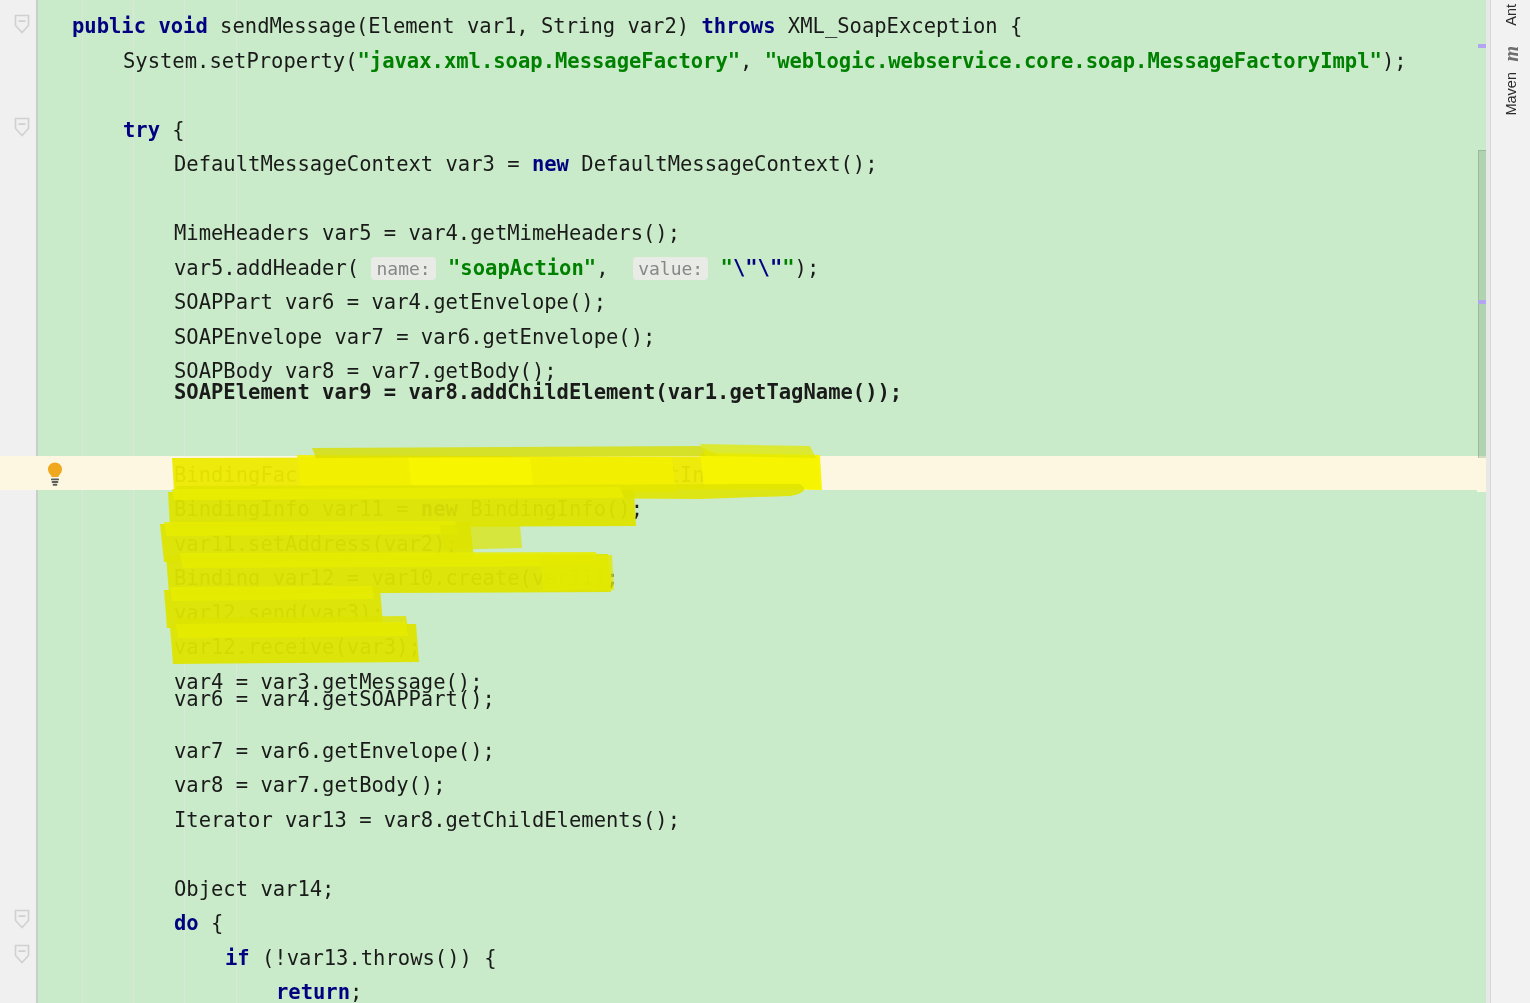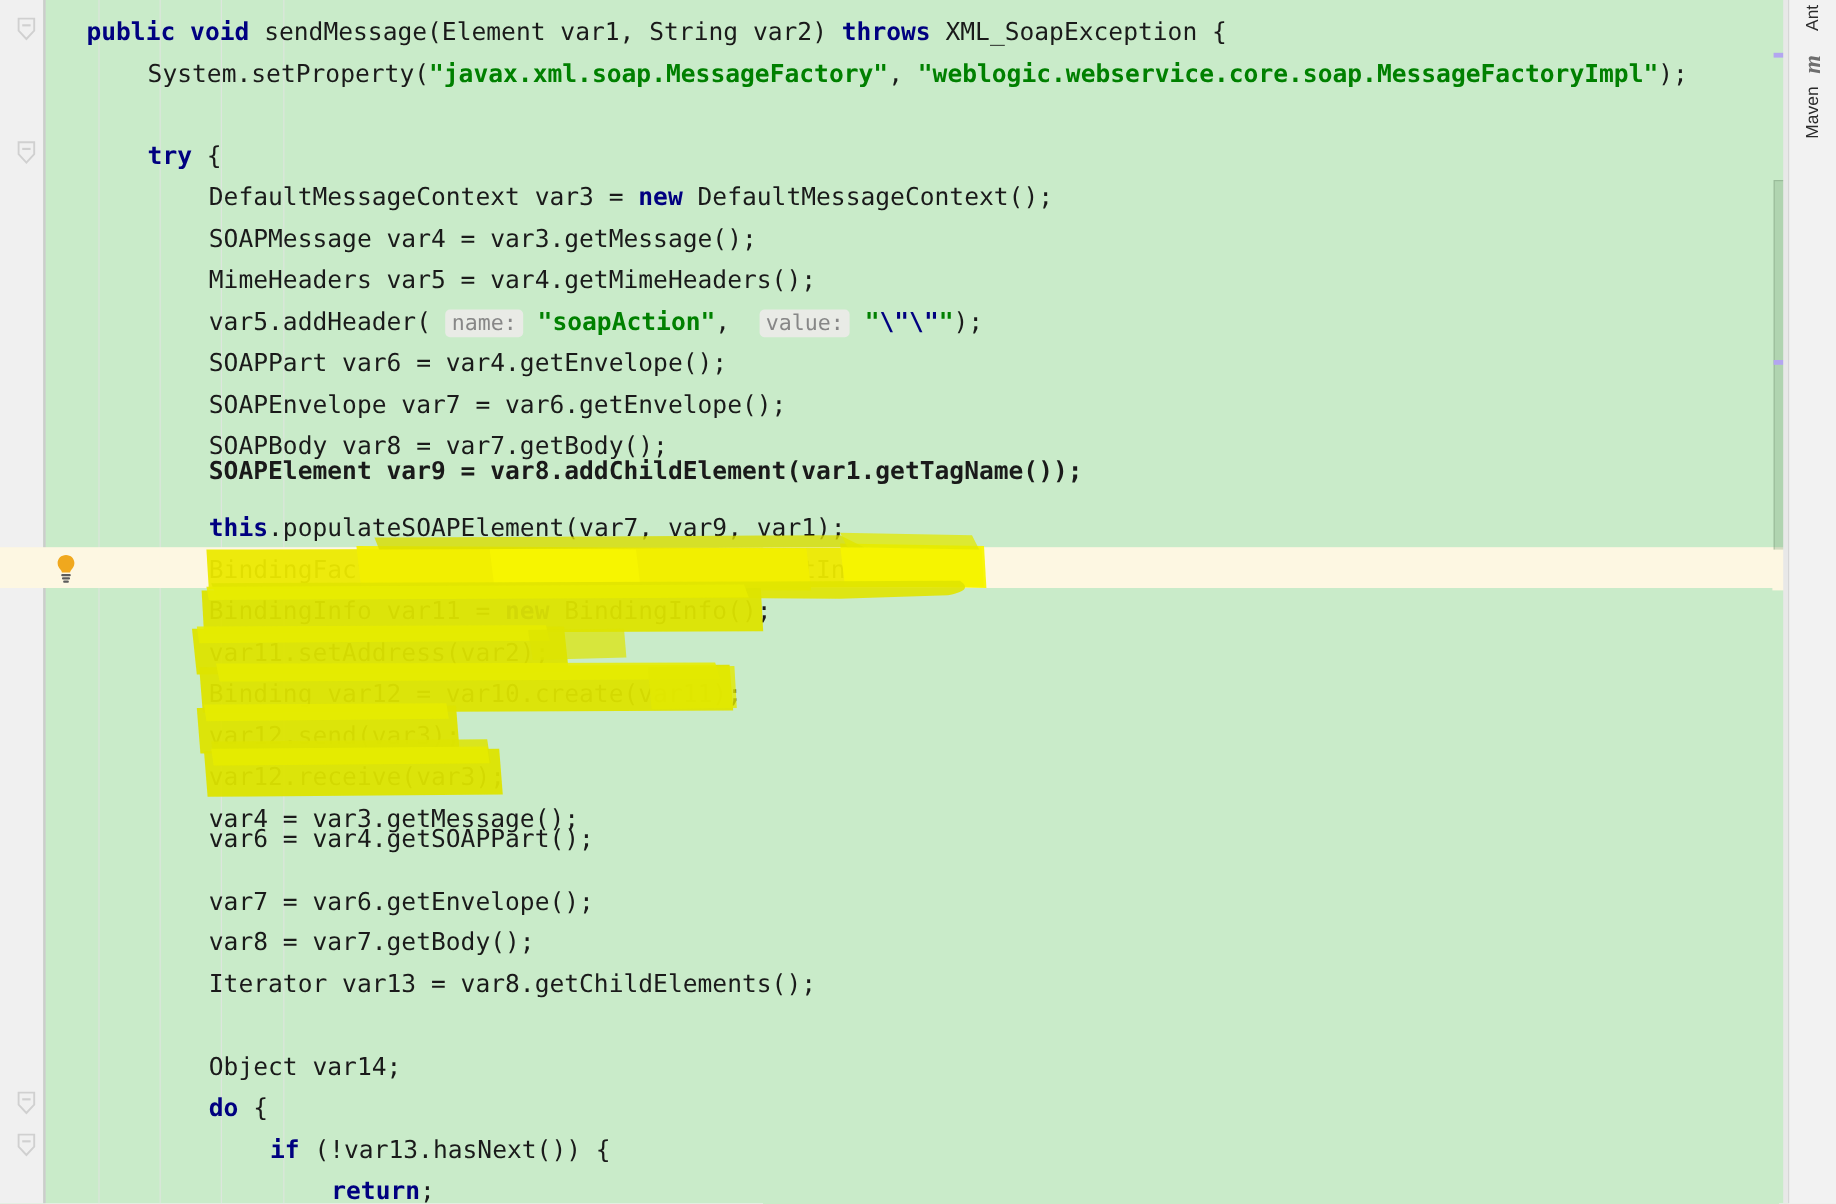--- a/index.html
+++ b/index.html
@@ -227,43 +227,41 @@
         <rect x="8.6" y="22.8" width="4.8" height="1.9" rx=".9" fill="#5c5c5c"></rect>
       </svg>
     </div>
 
     <div id="code">
         <div class="line" style="top: 9px; left: 72px;"><span class="kw">public</span><span class="pl"> </span><span class="kw">void</span><span class="pl"> sendMessage(Element var1, String var2) </span><span class="kw">throws</span><span class="pl"> XML_SoapException {</span></div>
         <div class="line" style="top: 43.5px; left: 123px;"><span class="pl">System.setProperty(</span><span class="str">"javax.xml.soap.MessageFactory"</span><span class="pl">, </span><span class="str">"weblogic.webservice.core.soap.MessageFactoryImpl"</span><span class="pl">);</span></div>
         <div class="line" style="top: 78px; left: 21px;"></div>
         <div class="line" style="top: 112.5px; left: 123px;"><span class="kw">try</span><span class="pl"> {</span></div>
         <div class="line" style="top: 147px; left: 174px;"><span class="pl">DefaultMessageContext var3 = </span><span class="kw">new</span><span class="pl"> DefaultMessageContext();</span></div>
-        <div class="line" style="top: 181.5px; left: 174px;"><span class="pl">SOAPMessage var4 = var3.getMessage();</span></div>
         <div class="line" style="top: 216px; left: 174px;"><span class="pl">MimeHeaders var5 = var4.getMimeHeaders();</span></div>
         <div class="line" style="top: 250.5px; left: 174px;"><span class="pl">var5.addHeader( </span><span class="hint">name:</span><span class="pl"> </span><span class="str">"soapAction"</span><span class="pl">,  </span><span class="hint">value:</span><span class="pl"> </span><span class="str">"</span><span class="esc">\"</span><span class="esc">\"</span><span class="str">"</span><span class="pl">);</span></div>
         <div class="line" style="top: 285px; left: 174px;"><span class="pl">SOAPPart var6 = var4.getEnvelope();</span></div>
         <div class="line" style="top: 319.5px; left: 174px;"><span class="pl">SOAPEnvelope var7 = var6.getEnvelope();</span></div>
         <div class="line" style="top: 354px; left: 174px;"><span class="pl">SOAPBody var8 = var7.getBody();</span></div>
         <div class="line" style="top: 375px; left: 174px; font-weight: bold;"><span class="pl">SOAPElement var9 = var8.addChildElement(var1.getTagName());</span></div>
-        <div class="line" style="top: 423px; left: 174px;"><span class="kw">this</span><span class="pl">.populateSOAPElement(var7, var9, var1);</span></div>
         <div class="line" style="top: 457.5px; left: 174px;"><span class="pl">BindingFactory var10 = BindingFactory.getInstance();</span></div>
         <div class="line" style="top: 492px; left: 174px;"><span class="pl">BindingInfo var11 = </span><span class="kw">new</span><span class="pl"> BindingInfo();</span></div>
         <div class="line" style="top: 526.5px; left: 174px;"><span class="pl">var11.setAddress(var2);</span></div>
         <div class="line" style="top: 561px; left: 174px;"><span class="pl">Binding var12 = var10.create(var11);</span></div>
         <div class="line" style="top: 595.5px; left: 174px;"><span class="pl">var12.send(var3);</span></div>
         <div class="line" style="top: 630px; left: 174px;"><span class="pl">var12.receive(var3);</span></div>
         <div class="line" style="top: 664.5px; left: 174px; text-align: right;"><span class="pl">var4 = var3.getMessage();</span></div>
         <div class="line" style="top: 682px; left: 174px;"><span class="pl">var6 = var4.getSOAPPart();</span></div>
         <div class="line" style="top: 733.5px; left: 174px;"><span class="pl">var7 = var6.getEnvelope();</span></div>
         <div class="line" style="top: 768px; left: 174px;"><span class="pl">var8 = var7.getBody();</span></div>
         <div class="line" style="top: 802.5px; left: 174px;"><span class="pl">Iterator var13 = var8.getChildElements();</span></div>
         <div class="line" style="top: 837px; left: 21px;"></div>
         <div class="line" style="top: 871.5px; left: 174px;"><span class="pl">Object var14;</span></div>
         <div class="line" style="top: 906px; left: 174px;"><span class="kw">do</span><span class="pl"> {</span></div>
-        <div class="line" style="top: 940.5px; left: 225px;"><span class="kw">if</span><span class="pl"> (!var13.hasNext()) {</span></div>
+        <div class="line" style="top: 940.5px; left: 225px;"><span class="kw">if</span><span class="pl"> (!var13.throws()) {</span></div>
         <div class="line" style="top: 975px; left: 276px;"><span class="kw">return</span><span class="pl">;</span></div>
       </div>
 
     <svg id="marker" viewBox="0 0 1490 1003" preserveAspectRatio="none">
       <g>
 
         <path d="M172,458 L818,456 L820,489 L174,491 Z" fill="#ece900" opacity="0.95"></path>
         <path d="M297,455 L672,457 L676,492 L301,490 Z" fill="#f2ef00" opacity="0.95"></path>
         <path d="M408,457 L530,458 L534,491 L412,490 Z" fill="#f7f400" opacity="0.95"></path>
         <path d="M700,453 L820,455 L822,490 L704,488 Z" fill="#f7f400" opacity="0.95"></path>

